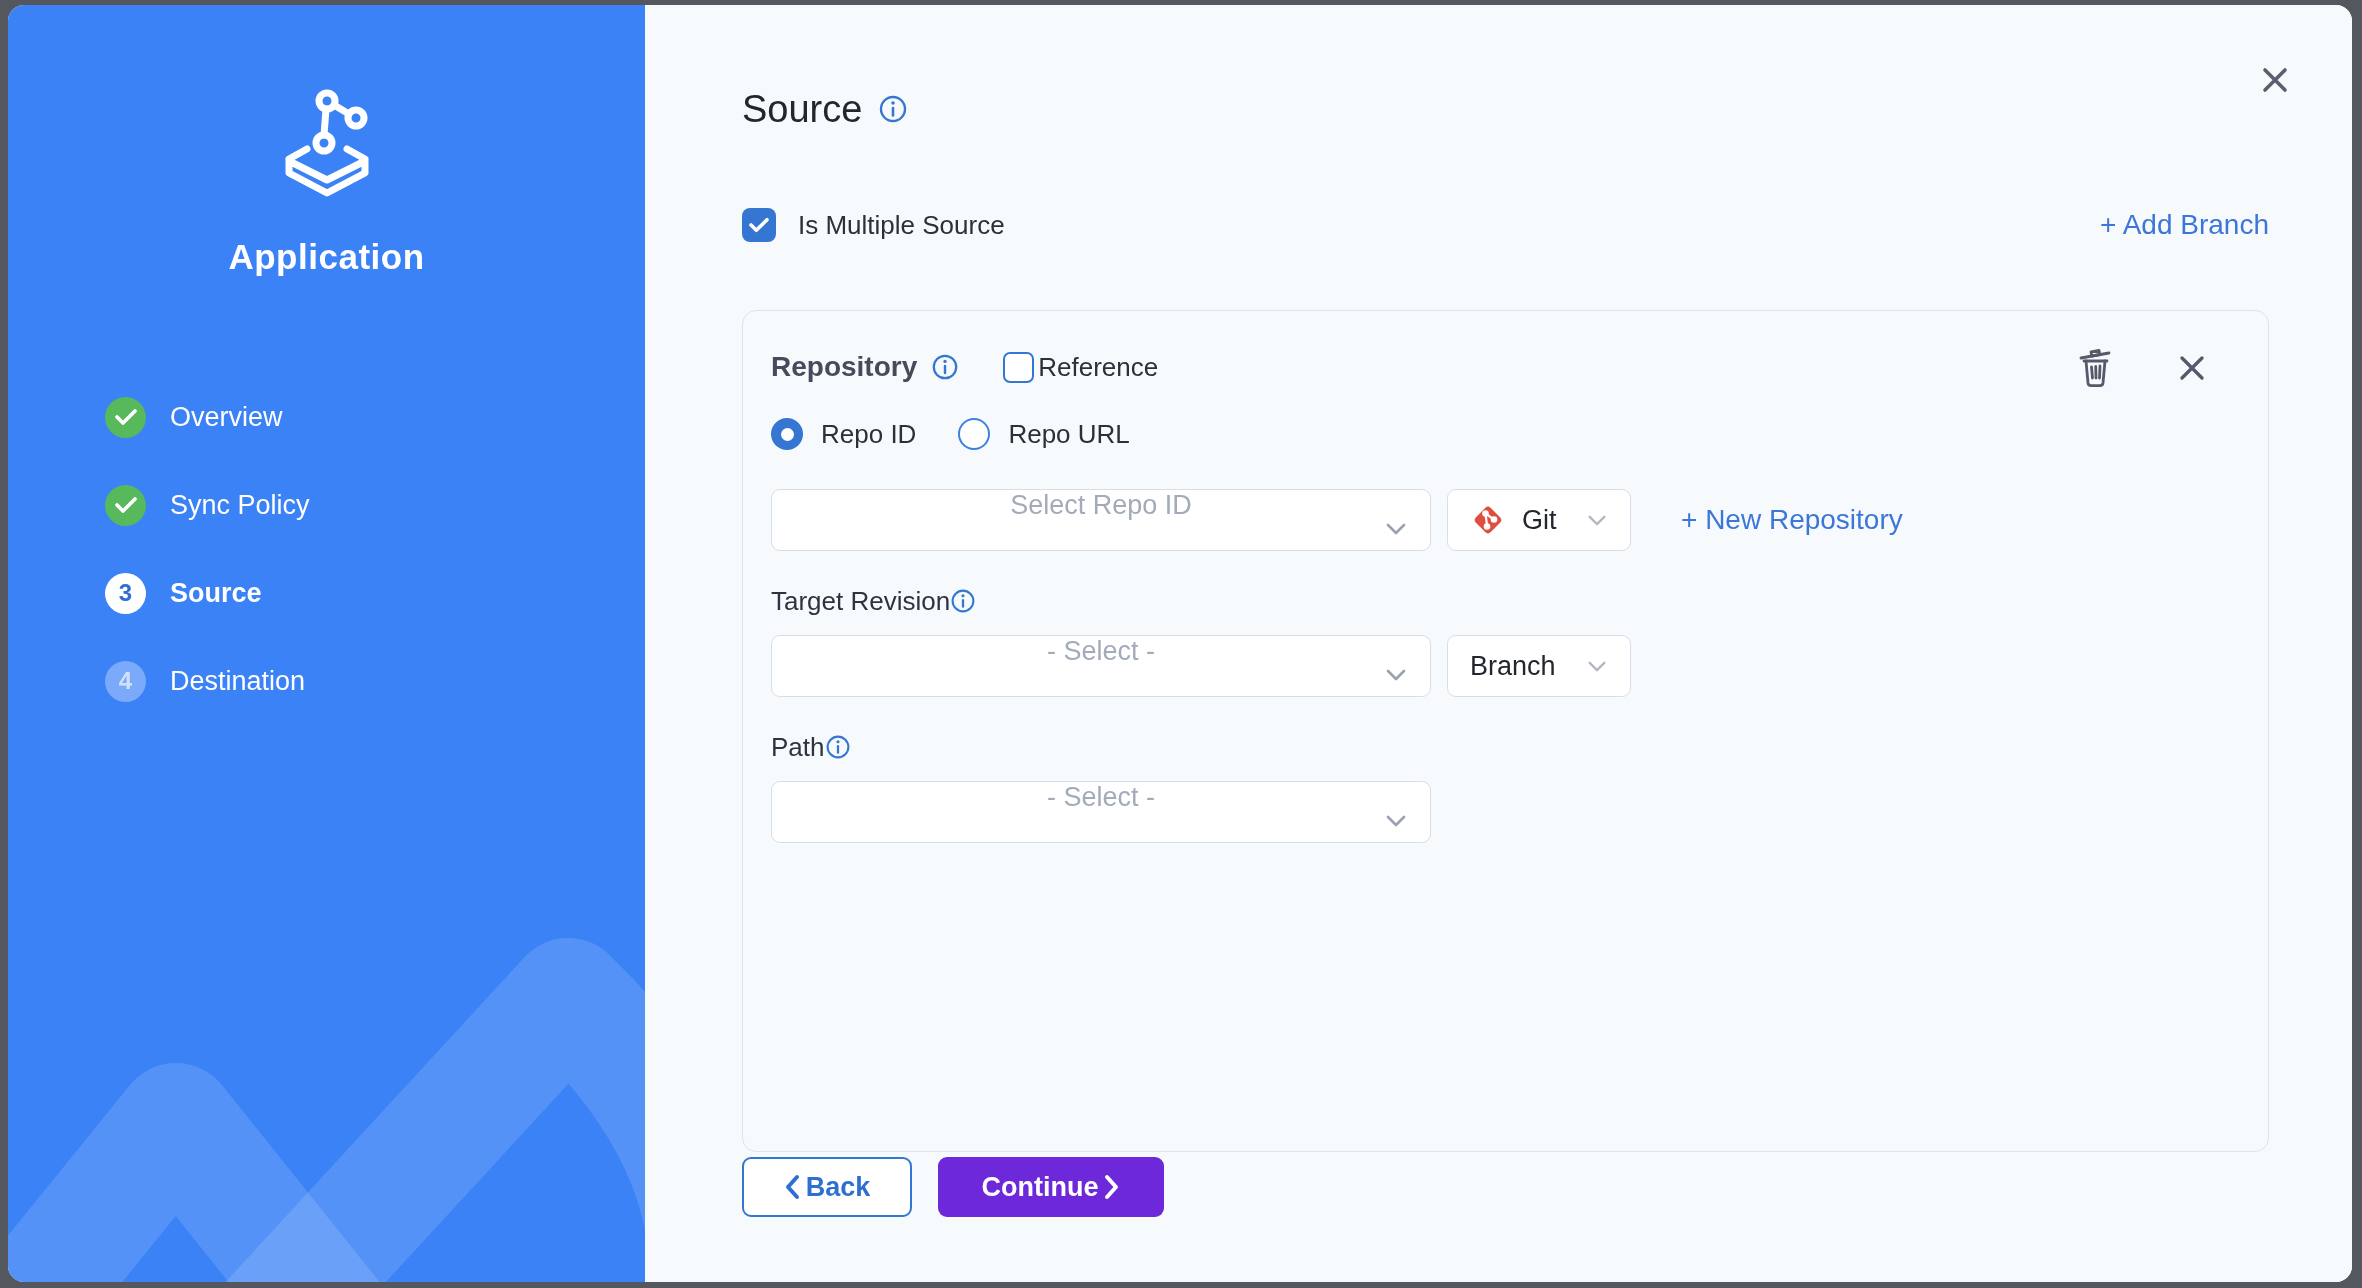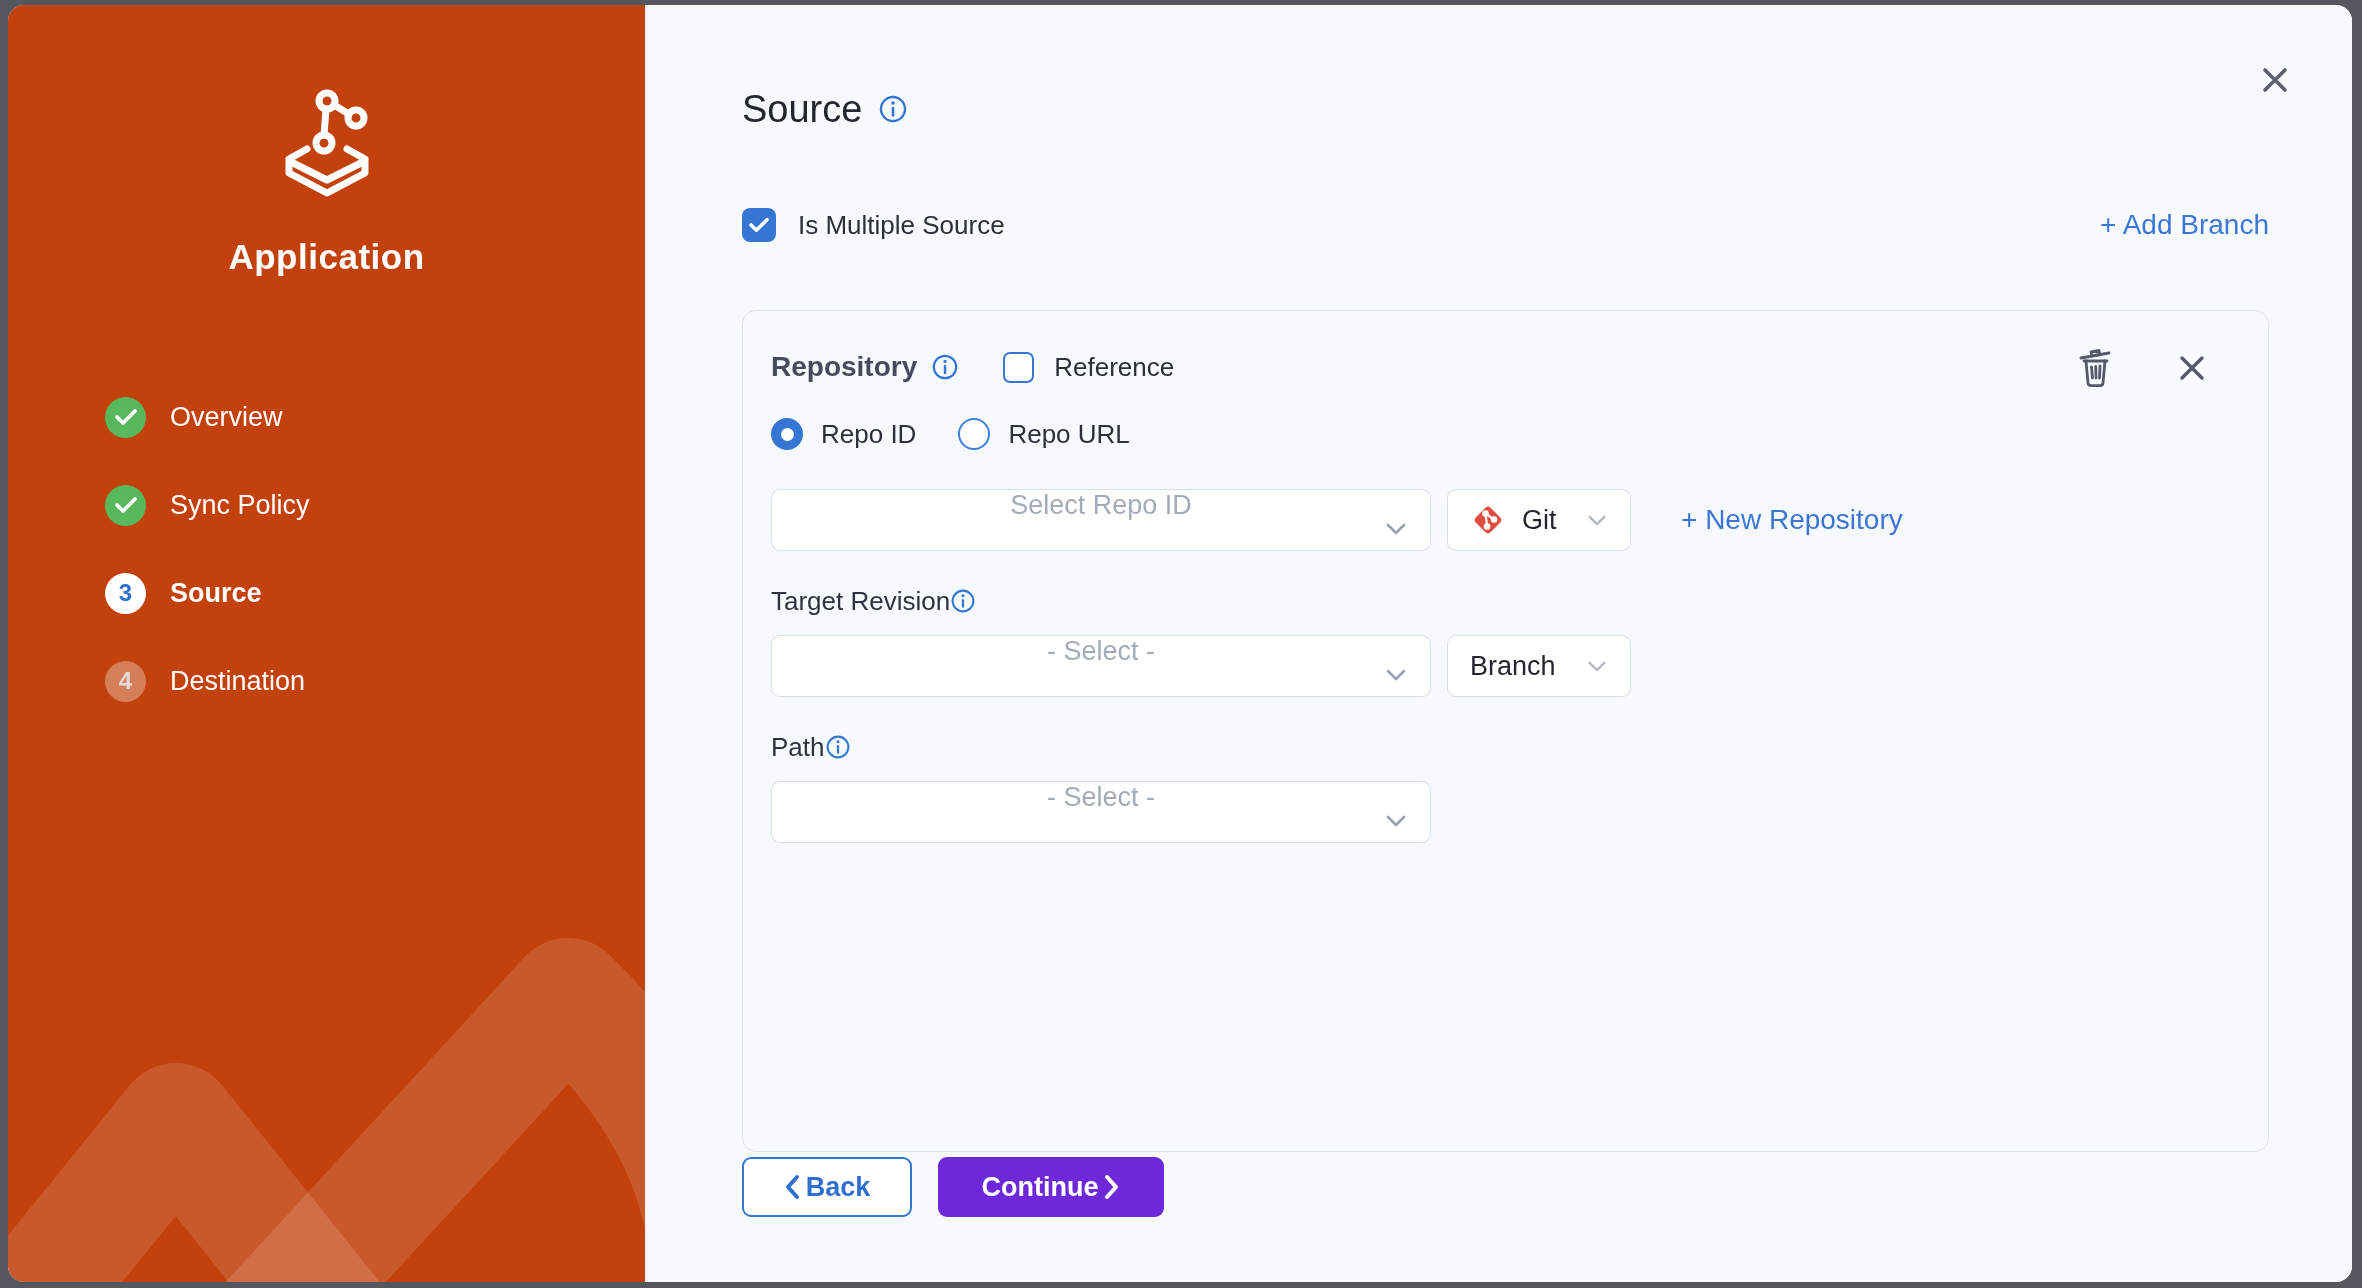--- a/index.html
+++ b/index.html
@@ -10,21 +10,21 @@
     position:relative;
     overflow:hidden;
   }
   .modal {
     position:absolute; left:8px; top:5px; width:2344px; height:1277px;
     border-radius:16px; overflow:hidden; display:flex;
     background:#f7fafd;
   }
   
   .sidebar {
-    width:637px; flex-shrink:0; background:#c2410c; position:relative;
+    width:637px; flex-shrink:0; background:#3b82f6; position:relative;
     overflow:hidden;
   }
   .sidebar-watermark { position:absolute; left:0; bottom:0; pointer-events:none; }
   .sidebar-header { position:relative; text-align:center; margin-top:78px; }
   .app-icon { display:inline-block; }
   .app-title {
     margin-top:30px; color:#ffffff; font-size:35px; font-weight:700;
     letter-spacing:0.5px;
   }
   .steps { position:relative; margin-top:96px; padding-left:97px; }
@@ -65,21 +65,21 @@
   }
   
   .card {
     margin-top:65px; width:1527px; height:842px;
     border:1.5px solid #dee4ec; border-radius:14px;
     padding:36px 40px 0 28px; position:relative;
   }
   .card-header { display:flex; align-items:center; height:40px; }
   .repo-label { font-size:28px; font-weight:700; color:#454b5c; }
   .repo-info { margin-left:14px; }
-  .ref-wrap { display:flex; align-items:center; margin-left:44px; gap:20px; }
+  .ref-wrap { display:flex; align-items:center; margin-left:44px; gap:4px; }
   .ref-label { font-size:26px; color:#2b3039; }
   .card-actions { position:absolute; top:36px; right:62px; display:flex; align-items:center; gap:62px; }
   .icon-btn { cursor:pointer; display:flex; align-items:center; justify-content:center; }
   .radio-row { margin-top:30px; height:34px; display:flex; align-items:center; }
   .radio-sel {
     width:32px; height:32px; border-radius:50%; background:#3476d2;
     display:flex; align-items:center; justify-content:center; flex-shrink:0;
   }
   .radio-sel .dot { width:13px; height:13px; border-radius:50%; background:#ffffff; }
   .radio-unsel {

